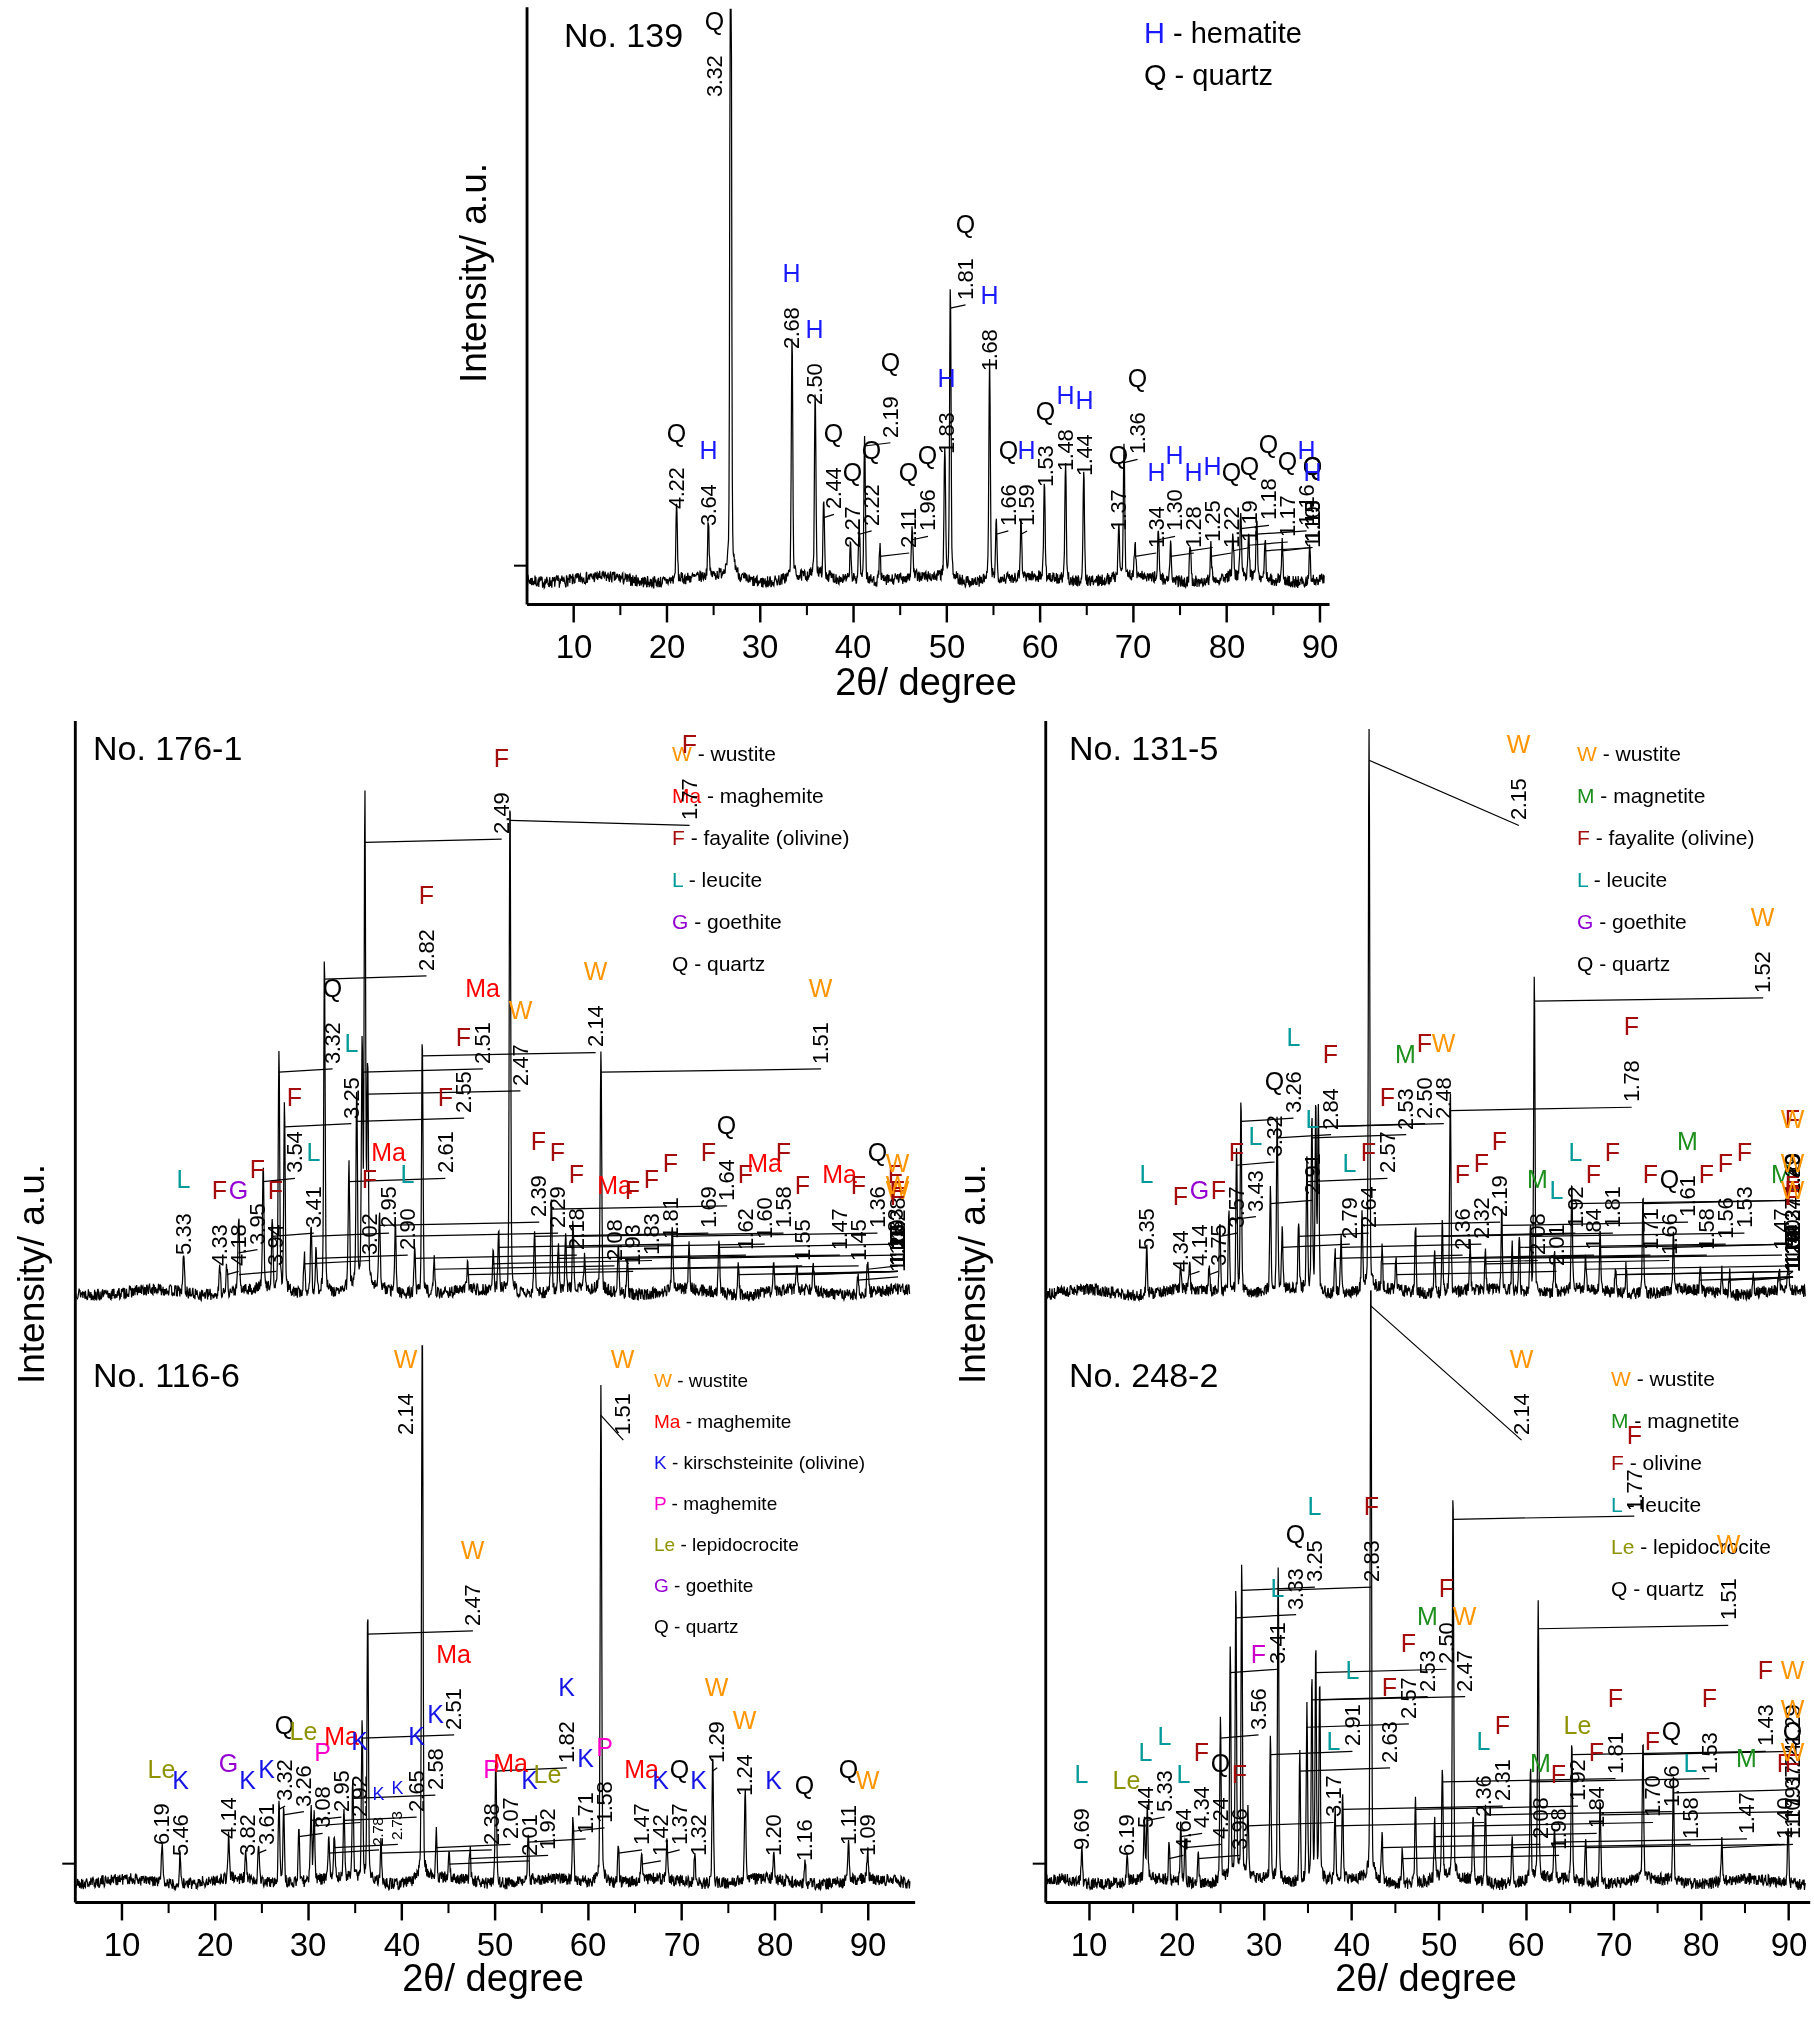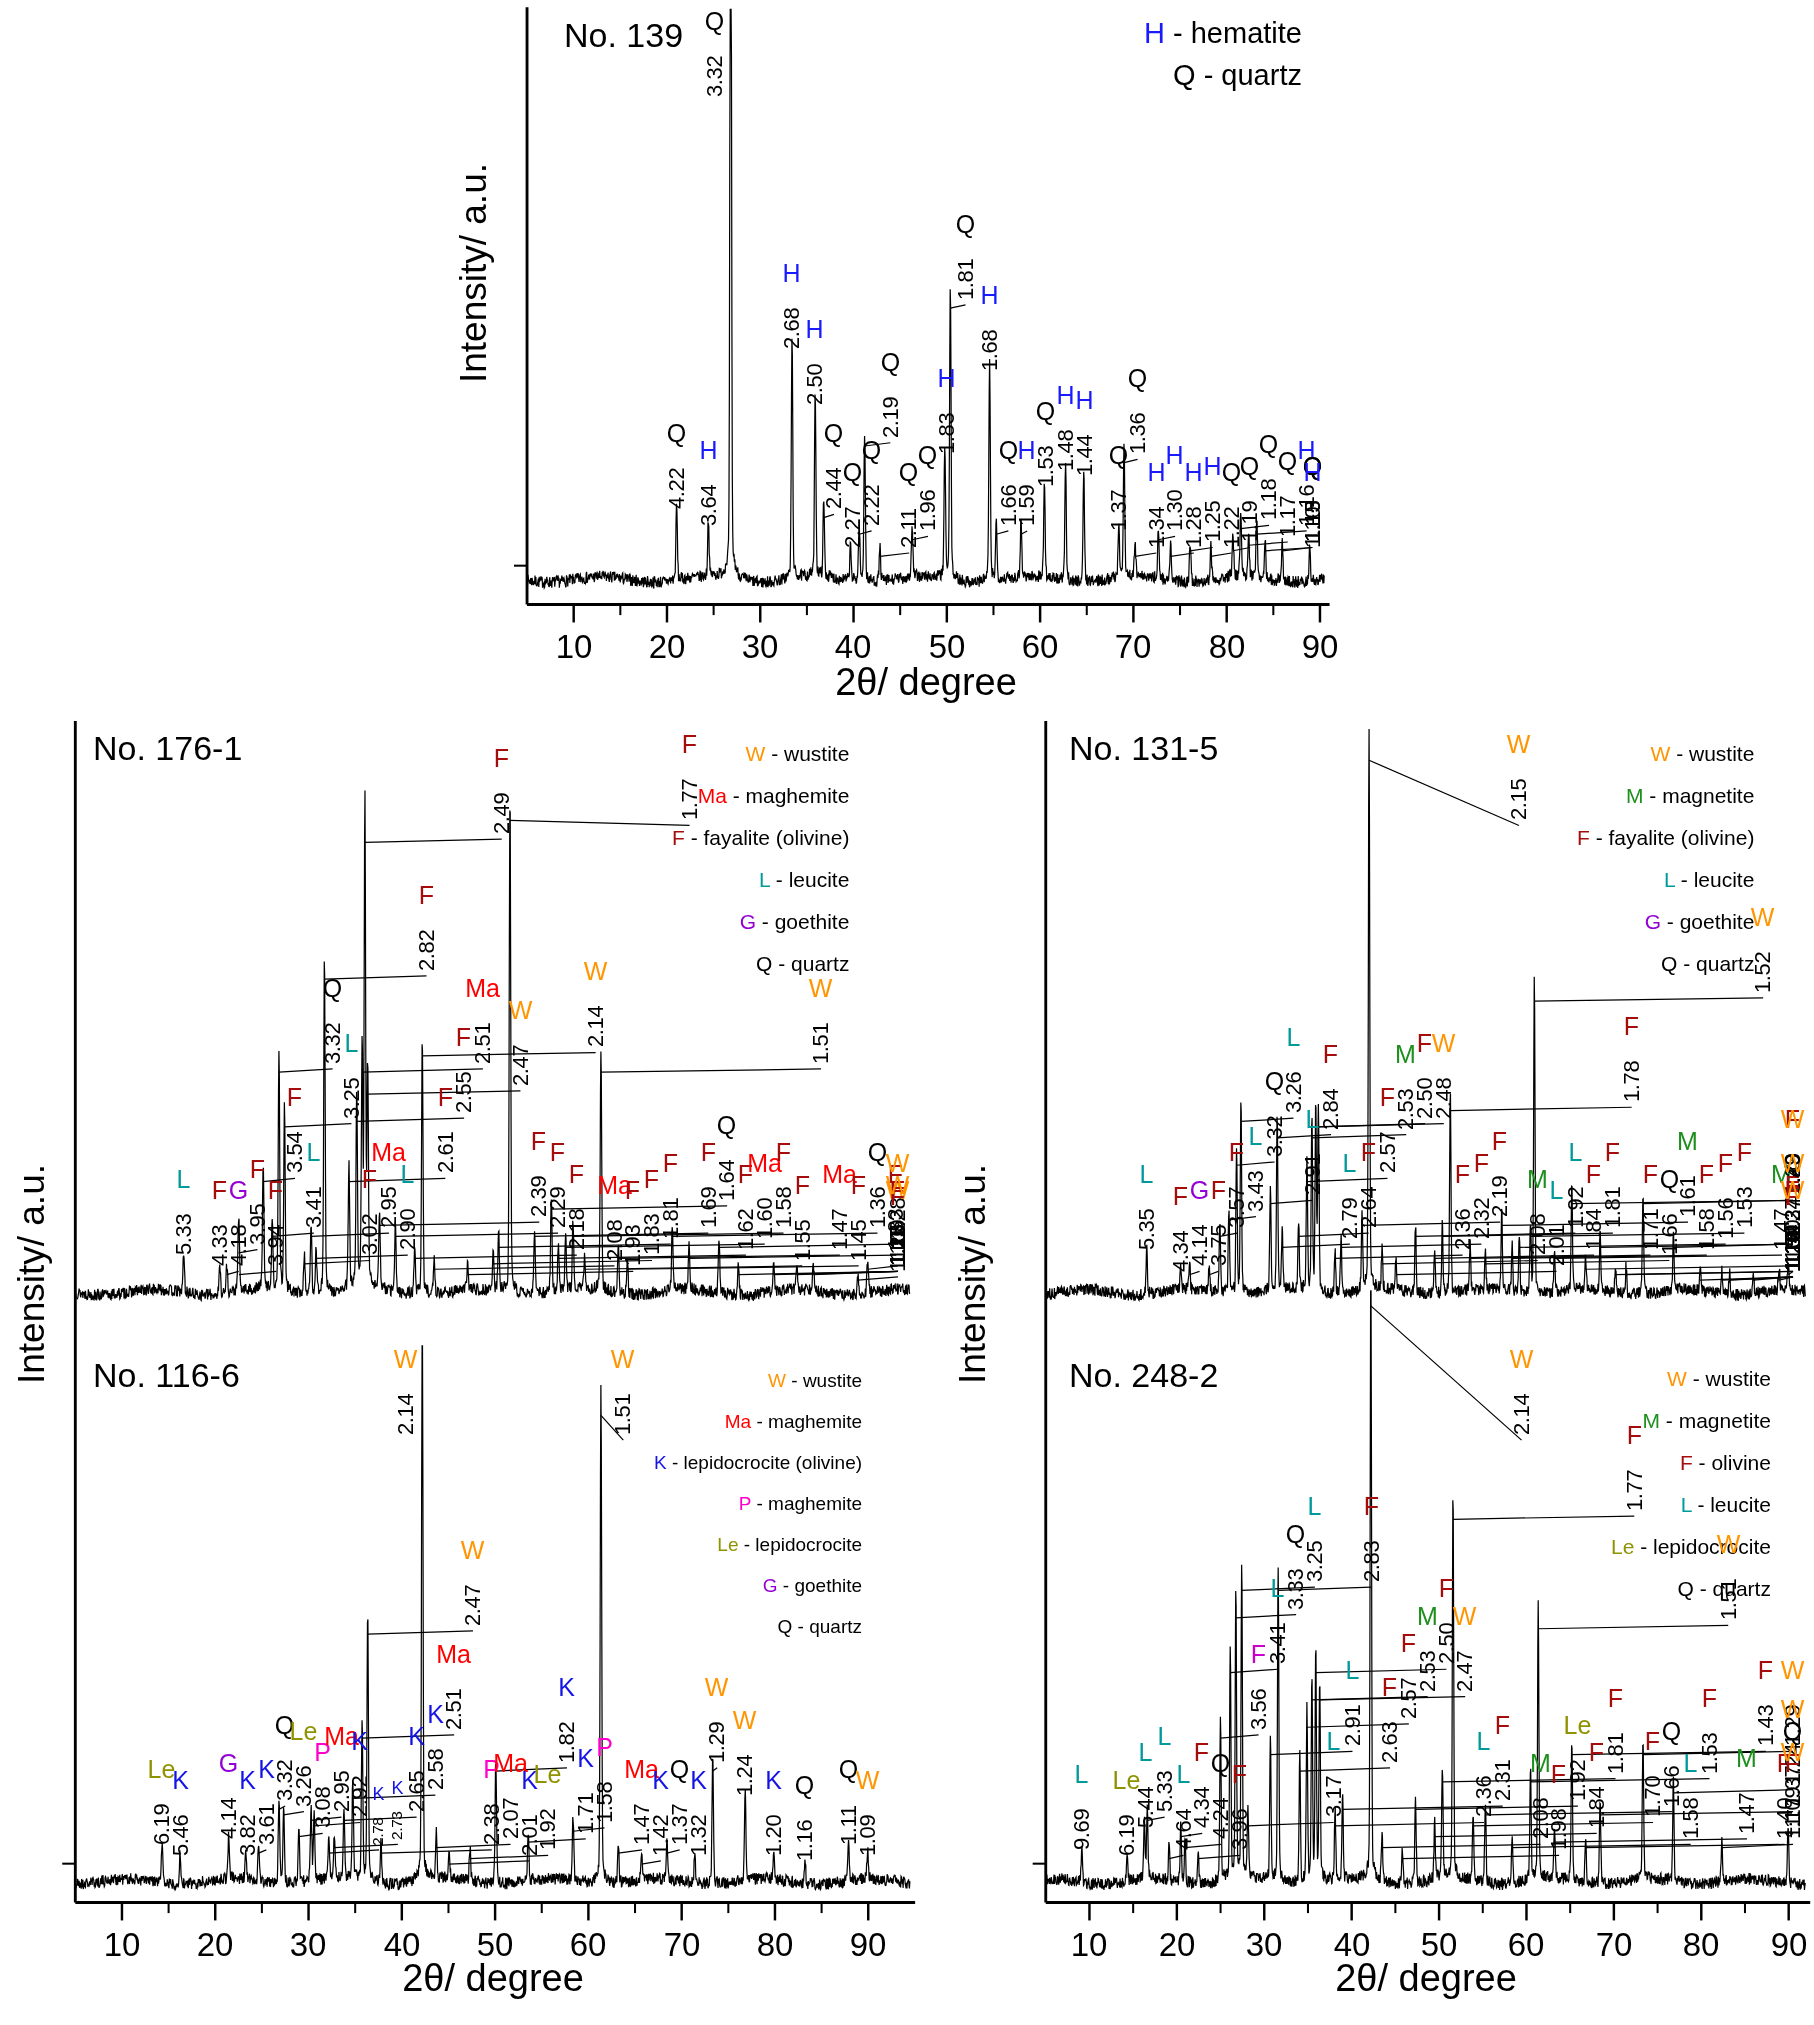--- a/index.html
+++ b/index.html
@@ -2,21 +2,21 @@
 <html style="font-size:6.5px"><head>
 <meta charset="utf-8">
 <style>
   html,body{margin:0;padding:0;background:#fff;}
   #fig{position:relative;width:1815px;height:2025px;background:#ffffff;
        font-family:"Liberation Sans", sans-serif;color:#000;overflow:hidden;}
   #plot-svg{position:absolute;left:0;top:0;}
   .ptitle{position:absolute;font-size:34px;line-height:37px;}
   .axlabel{position:absolute;font-size:38px;transform:translateX(-50%);white-space:nowrap;}
   .aylabel{position:absolute;font-size:37px;writing-mode:vertical-rl;transform:rotate(180deg);white-space:nowrap;}
-  .legend{position:absolute;text-align:right;}
+  .legend{position:absolute;}
   .legend .row{white-space:nowrap;}
   .leg-lg .row{font-size:29px;line-height:42px;}
   .leg-md .row{font-size:21px;line-height:42px;}
   .leg-sm .row{font-size:19px;line-height:41px;}
   .ticklab{position:absolute;font-size:33px;transform:translateX(-50%);}
   .pk{position:absolute;width:25px;display:flex;flex-direction:column;align-items:center;}
   .pk-m{font-size:25px;line-height:25px;}
   .pk-d{writing-mode:vertical-rl;transform:rotate(180deg);font-size:22px;line-height:23px;
         letter-spacing:-0.4px;height:62px;margin-top:0.8px;}
   .pk.sm .pk-m{font-size:18px;line-height:18px;}
@@ -287,21 +287,21 @@
       <div class="row"><span style="color: rgb(255, 149, 0);">W</span><span> - wustite</span></div>
       <div class="row"><span style="color: rgb(255, 0, 0);">Ma</span><span> - maghemite</span></div>
       <div class="row"><span style="color: rgb(165, 13, 13);">F</span><span> - fayalite (olivine)</span></div>
       <div class="row"><span style="color: rgb(0, 154, 154);">L</span><span> - leucite</span></div>
       <div class="row"><span style="color: rgb(148, 0, 211);">G</span><span> - goethite</span></div>
       <div class="row"><span style="color: rgb(0, 0, 0);">Q</span><span> - quartz</span></div>
     </div>
   <div class="legend leg-sm" id="leg2" style="left:654px;top:1360px">
       <div class="row"><span style="color: rgb(255, 149, 0);">W</span><span> - wustite</span></div>
       <div class="row"><span style="color: rgb(255, 0, 0);">Ma</span><span> - maghemite</span></div>
-      <div class="row"><span style="color: rgb(20, 20, 230);">K</span><span> - lepidocrocite (olivine)</span></div>
+      <div class="row"><span style="color: rgb(20, 20, 230);">K</span><span> - kirschsteinite (olivine)</span></div>
       <div class="row"><span style="color: rgb(255, 0, 204);">P</span><span> - maghemite</span></div>
       <div class="row"><span style="color: rgb(143, 147, 0);">Le</span><span> - lepidocrocite</span></div>
       <div class="row"><span style="color: rgb(148, 0, 211);">G</span><span> - goethite</span></div>
       <div class="row"><span style="color: rgb(0, 0, 0);">Q</span><span> - quartz</span></div>
     </div>
   <div class="legend leg-md" id="leg3" style="left:1577px;top:733px">
       <div class="row"><span style="color: rgb(255, 149, 0);">W</span><span> - wustite</span></div>
       <div class="row"><span style="color: rgb(29, 143, 29);">M</span><span> - magnetite</span></div>
       <div class="row"><span style="color: rgb(165, 13, 13);">F</span><span> - fayalite (olivine)</span></div>
       <div class="row"><span style="color: rgb(0, 154, 154);">L</span><span> - leucite</span></div>

